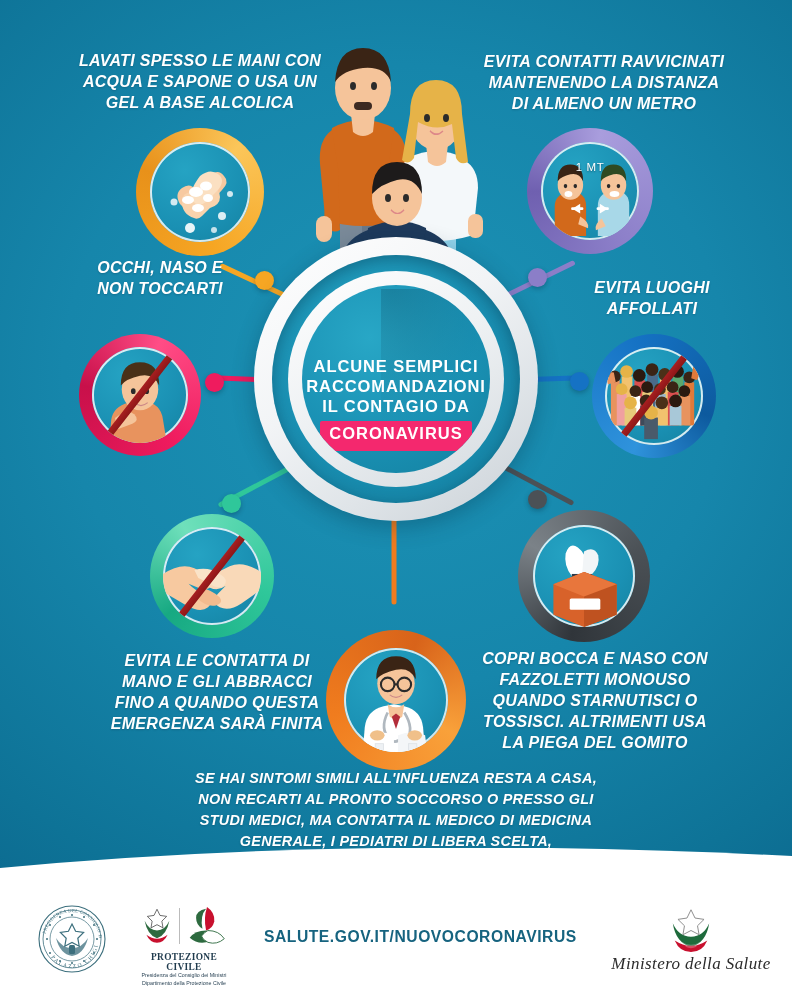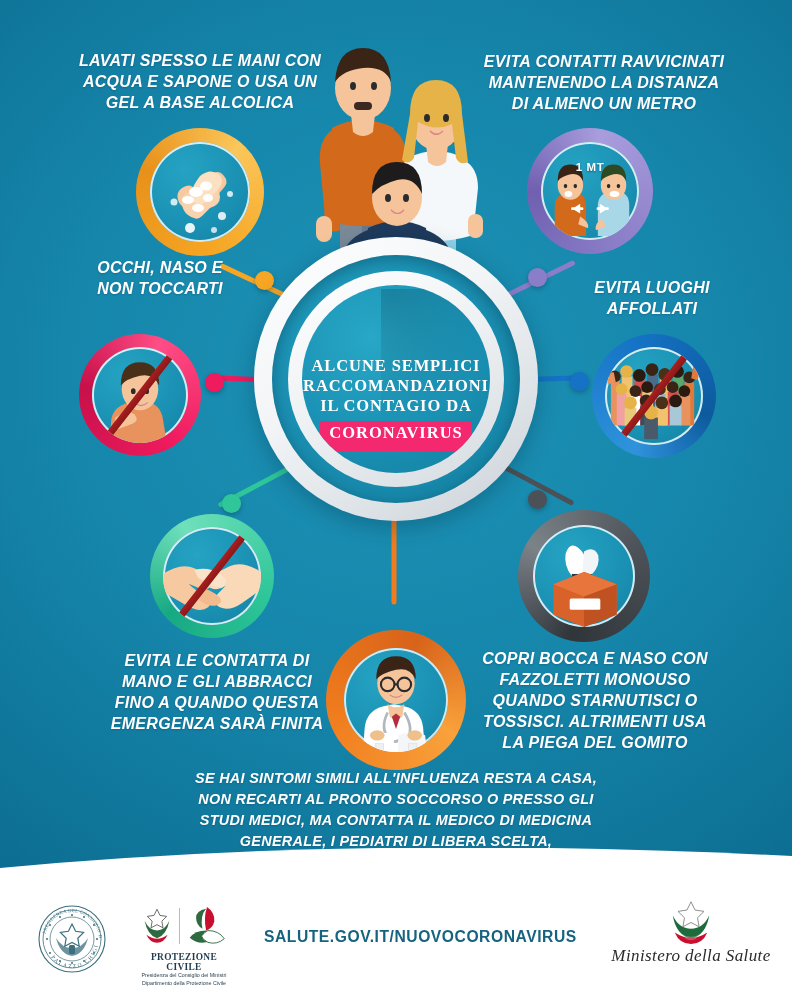--- a/index.html
+++ b/index.html
@@ -39,21 +39,20 @@
     background: linear-gradient(150deg,#ffffff 0%,#eef1f3 48%,#d5dbe0 100%);
   }
   .hub-core {
     position: absolute; left: 48px; top: 48px; right: 48px; bottom: 48px;
     border-radius: 50%;
     background: radial-gradient(circle at 36% 28%, #28a7c6 0%, #1a91b4 55%, #13809f 100%);
     display: flex; flex-direction: column;
     align-items: center; justify-content: flex-end;
     padding-bottom: 22px;
     overflow: hidden;
-    font-family: Liberation Serif, serif;
   }
   .hub-core-shadow {
     position: absolute; right: -4px; top: 4px;
     width: 60%; height: 70%;
     background: radial-gradient(ellipse at 10% 0%, rgba(0,40,60,.22) 0%, rgba(0,40,60,0) 72%);
     pointer-events: none;
   }
   #hub-text {
     position: relative;
     text-align: center;
@@ -149,21 +148,21 @@
     letter-spacing: .6px;
     font-family: "Liberation Sans Narrow", "Liberation Sans", sans-serif;
     transform: scaleX(.9);
     transform-origin: center;
   }
 
   #logo-chigi { position: absolute; left: 26px; top: 20px; width: 92px; height: 74px; }
   #logo-pc    { position: absolute; left: 133px; top: 18px; width: 102px; height: 80px; }
   #pc-title   { font-family:"Liberation Serif", serif; font-weight:bold; font-size:9.4px; color:#1f3a4d; letter-spacing:.35px; text-align:center; }
   #pc-sub1, #pc-sub2 { font-family:"Liberation Sans", sans-serif; font-size:5.3px; color:#2a4355; text-align:center; line-height:1.5; }
-  #logo-salute { position: absolute; left: 596px; top: 12px; width: 190px; height: 86px; }
+  #logo-salute { position: absolute; left: 596px; top: 20px; width: 190px; height: 86px; }
   #salute-text {
     font-family: "Liberation Serif", serif;
     font-style: italic;
     font-size: 17px;
     color: #2b2b2b;
     text-align: center;
     letter-spacing: .4px;
   }
 </style>
 </head>
@@ -307,21 +306,21 @@
         <ellipse cx="69" cy="45" rx="1.8" ry="2.2" fill="#2b2b2b"></ellipse>
         <ellipse cx="79" cy="45" rx="1.8" ry="2.2" fill="#2b2b2b"></ellipse>
         <ellipse cx="75" cy="53" rx="5" ry="3" fill="#ffffff"></ellipse>
         <path d="M62 78 q-8 6 -6 12 l10 -4 z" fill="#f5c49a"></path>
 
         <path d="M32 68 l10 0 M58 68 l10 0" stroke="#ffffff" stroke-width="2.6" stroke-linecap="round" stroke-dasharray="4 3"></path>
         <path d="M32 68 l8 -5 l0 10 z" fill="#ffffff"></path>
         <path d="M68 68 l-8 -5 l0 10 z" fill="#ffffff"></path>
       </svg>
     </div>
-    <div style="position:absolute;left:41px;top:33px;width:44px;text-align:center;color:#ffffff;font-weight:bold;font-size:11.5px;letter-spacing:.6px;text-shadow:0 1px 2px rgba(0,30,50,.5);">1 MT</div>
+    <div style="position:absolute;left:41px;top:33px;width:44px;text-align:center;color:#ffffff;font-weight:normal;font-size:11.5px;letter-spacing:.6px;text-shadow:0 1px 2px rgba(0,30,50,.5);">1 MT</div>
     <div style="position:absolute;left:22px;top:104px;width:44px;height:9px;background:#8b7ec8;border-radius:5px;transform:rotate(135deg);transform-origin:100% 50%;z-index:-1;"></div>
   </div>
 
   <div class="bubble" style="left:79px;top:334px;width:122px;height:122px;">
     <div class="ring" style="background:conic-gradient(from 20deg,#ff4d86,#ef1b5e 35%,#c8104a 72%,#ff4d86);"></div>
     <div class="disc hl" style="left:13px;top:13px;right:13px;bottom:13px;">
       <svg viewBox="0 0 100 100" width="96" height="96">
         <path d="M18 100 l2 -24 q2 -14 18 -18 l14 -2 q20 2 22 20 l4 24 z" fill="#e8935e"></path>
         <ellipse cx="50" cy="44" rx="19" ry="22" fill="#f5c49a"></ellipse>
         <path d="M30 40 q0 -24 20 -24 q20 0 20 24 q-6 -13 -20 -10 q-14 3 -20 10 z" fill="#4a3018"></path>

